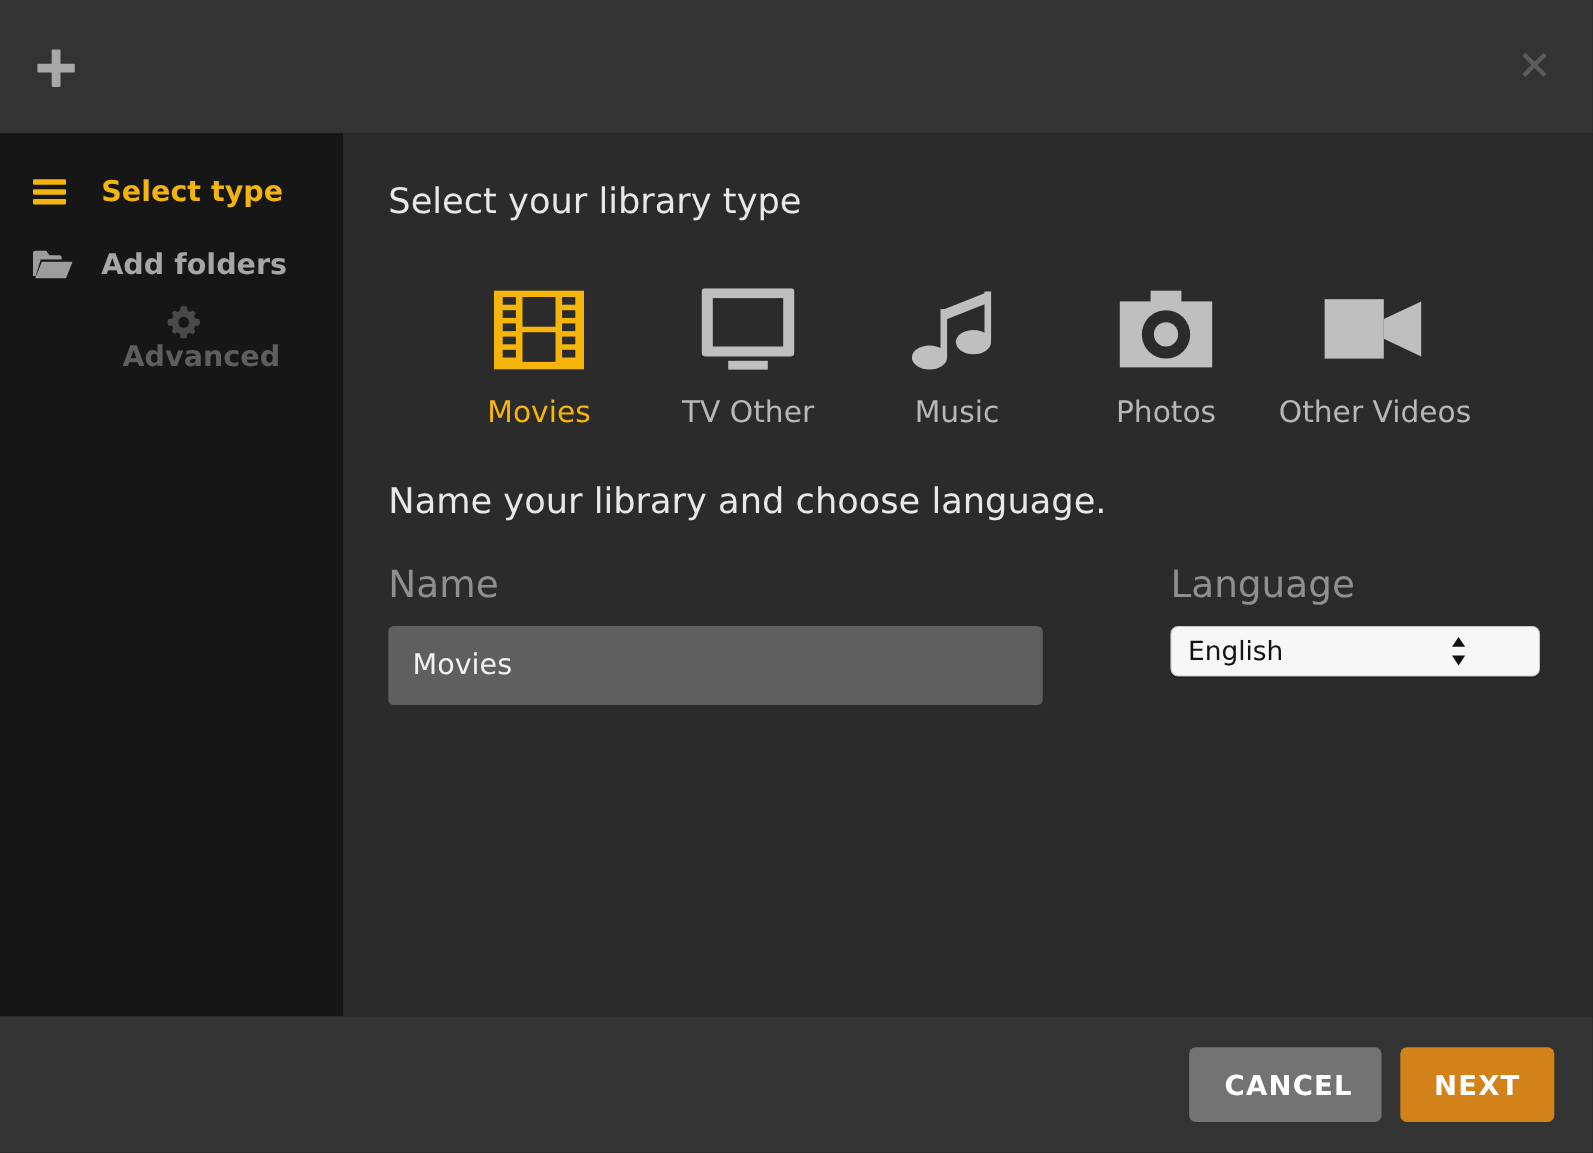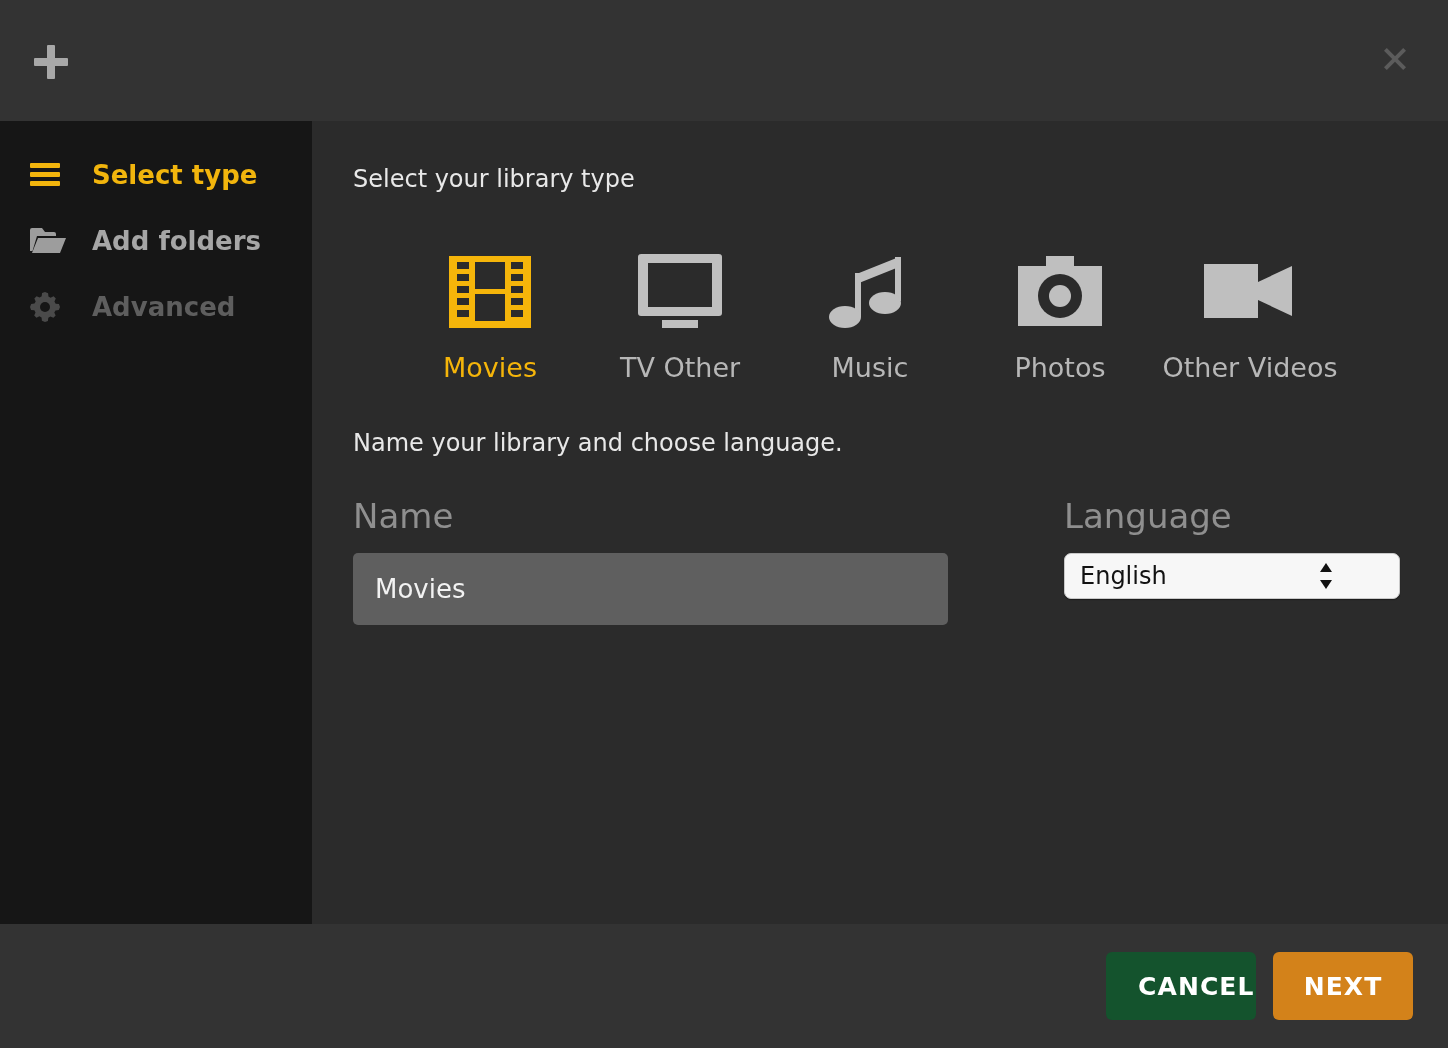--- a/index.html
+++ b/index.html
@@ -104,21 +104,21 @@
   }
   .side-label {
     margin-left: 24px;
     font-size: 26px;
     line-height: 1;
     font-weight: bold;
   }
   .side-item.active .side-label { color: #f2b50d; }
   .side-item.normal .side-label { color: #a6a6a6; }
   .side-item.disabled .side-label { color: #5e5e5e; }
-  .side-item.disabled { cursor: default; }
+  .side-item.disabled { cursor: default; flex-direction: column; }
 
   
   .ico-hamburger { width: 30px; height: 24px; position: relative; }
   .ico-hamburger i {
     position: absolute; left: 0; width: 30px; height: 5px;
     background: #f2b50d; border-radius: 1px;
   }
   .ico-hamburger i:nth-child(1) { top: 0; }
   .ico-hamburger i:nth-child(2) { top: 9px; }
   .ico-hamburger i:nth-child(3) { top: 18px; }
@@ -126,21 +126,21 @@
   
   .main {
     flex: 1 1 auto;
     background: #2b2b2b;
     padding: 46px 0 0 41px;
     box-sizing: border-box;
     min-width: 0;
   }
   .section-heading {
     color: #e8e8e8;
-    font-size: 24px;
+    font-size: 32px;
     font-weight: 400;
     line-height: 1;
     margin: 0 0 0 0;
   }
   .type-row {
     display: flex;
     margin-top: 58px;
     padding-left: 42px;
   }
   .type-item {
@@ -240,21 +240,21 @@
     border: none;
     border-radius: 6px;
     color: #ffffff;
     font-family: inherit;
     font-size: 25px;
     font-weight: bold;
     letter-spacing: 1.1px;
     cursor: pointer;
     padding: 0 26px;
   }
-  .btn-cancel { background: #14532d; margin-right: 17px; width: 150px; padding-left: 32px; }
+  .btn-cancel { background: #737373; margin-right: 17px; width: 175px; padding-left: 32px; }
   .btn-next { background: #d3821a; width: 140px; }
 </style>
 </head>
 <body>
 
 <div class="dialog">
 
   <div class="header">
     <span class="plus-icon"></span>
     <span class="close-btn">

